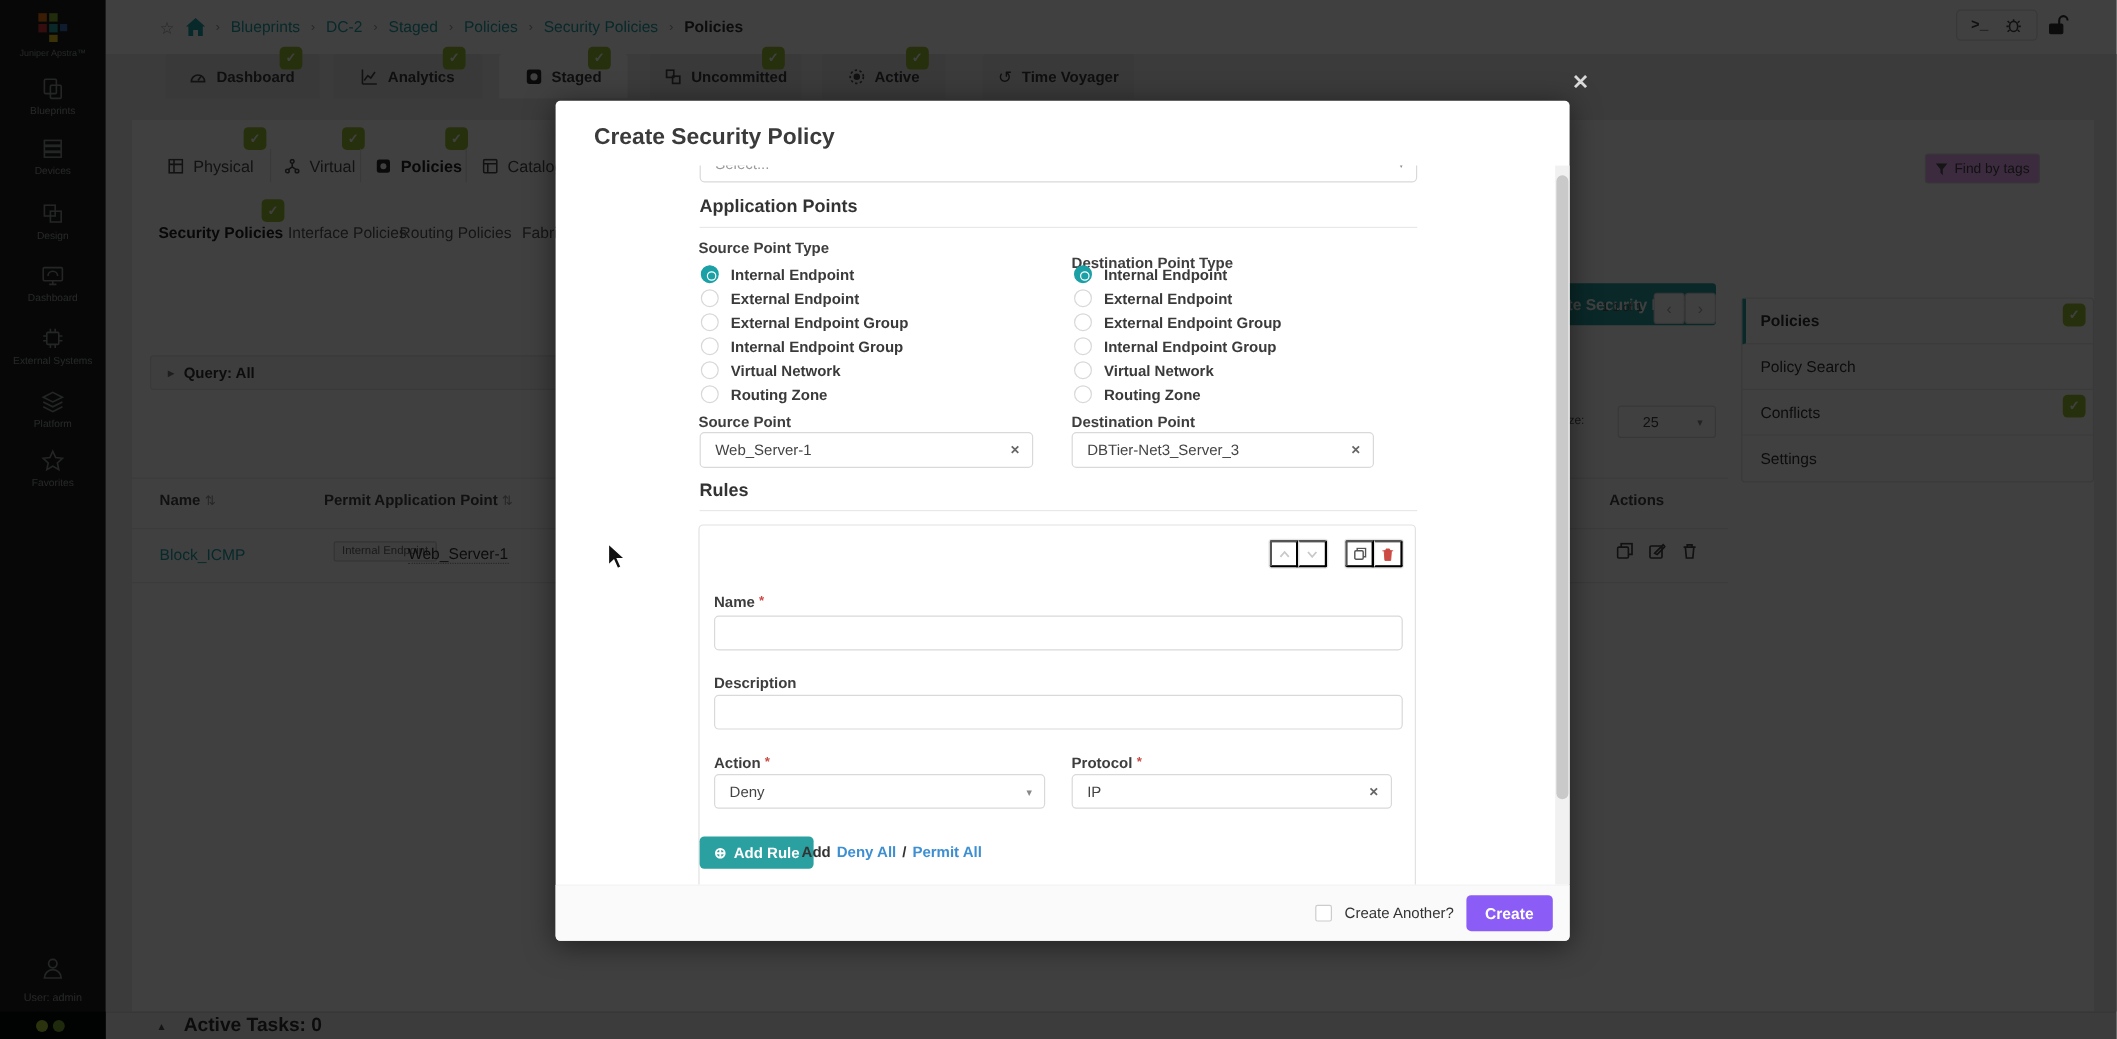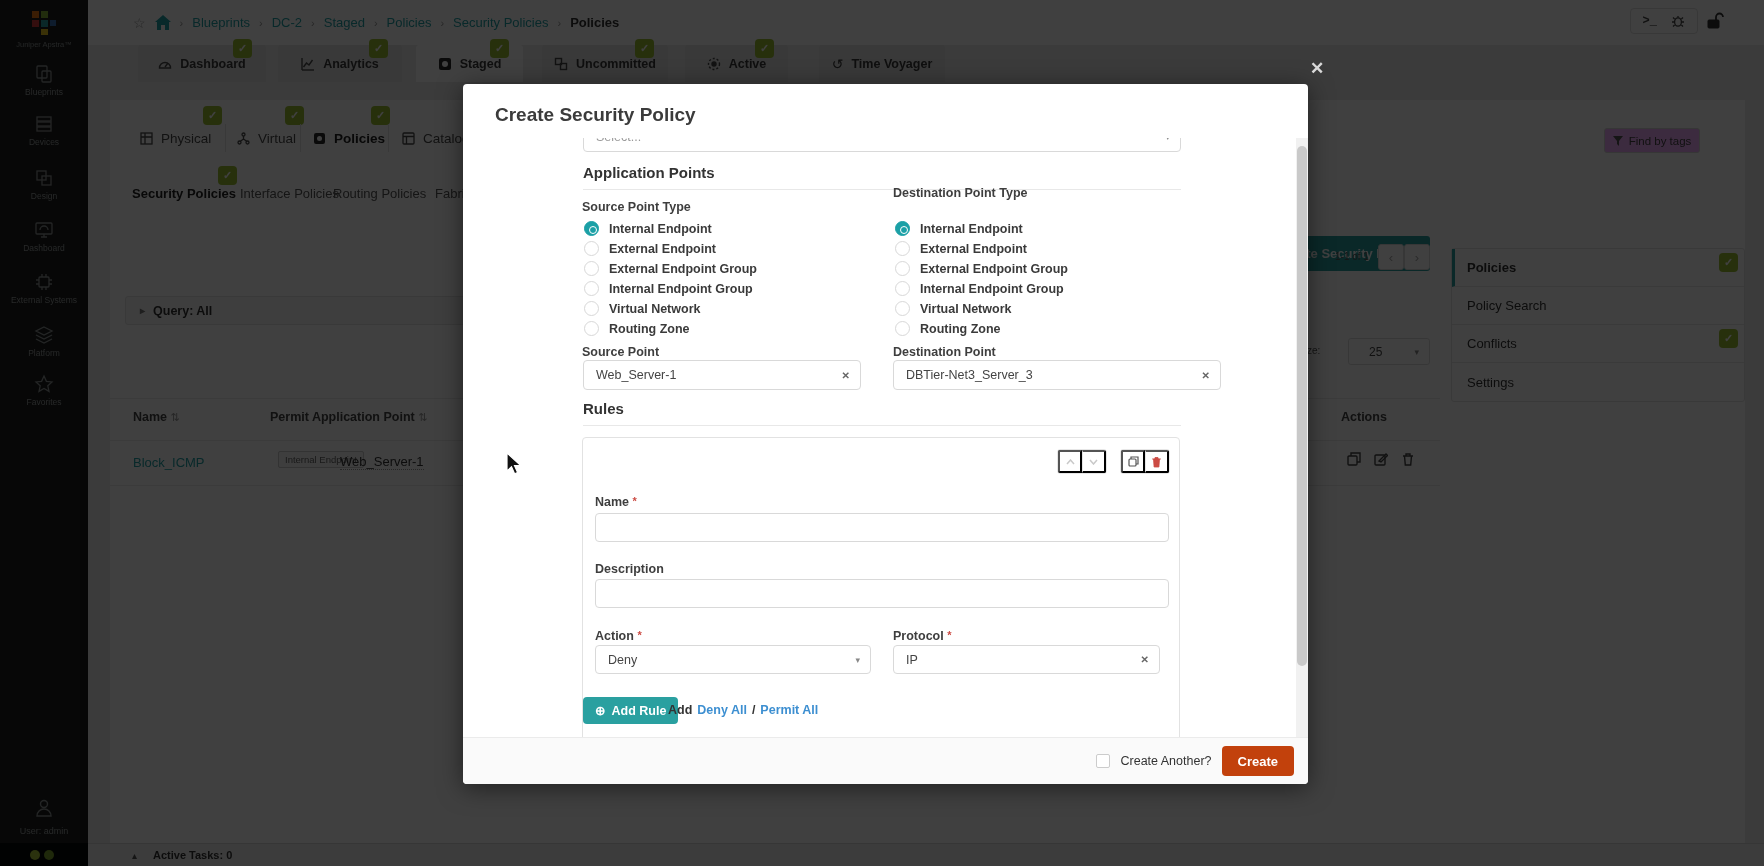--- a/index.html
+++ b/index.html
@@ -65,21 +65,21 @@
   
   #right-panel { position:absolute; left:1341px; top:148px; width:294px; border:1px solid #e3e3e3; border-radius:3px; background:#fff; }
   .rp-item { position:relative; height:38px; display:flex; align-items:center; padding-left:15px; font-size:13px; color:#333; border-bottom:1px solid #e8e8e8; }
   .rp-item:last-child { border-bottom:none; }
   .rp-item.active { border-left:3px solid #2aa0a0; font-weight:bold; padding-left:12px; }
   .rp-badge { position:absolute; right:6px; top:4px; }
 
   
   #bottom-bar { position:absolute; left:88px; top:843px; width:1676px; height:23px; background:#ededed; border-top:1px solid #d8d8d8; display:flex; align-items:center; padding-left:44px; gap:16px; }
   #bottom-bar .chev { font-size:10px; color:#555; }
-  #bottom-bar .txt { font-size:11px; font-weight:bold; color:#333; }
+  #bottom-bar .txt { font-size:16px; font-weight:bold; color:#333; }
 
   
   #overlay { position:absolute; inset:0; background:rgba(0,0,0,0.75); z-index:50; }
 
   
   #modal { position:absolute; left:463px; top:84px; width:845px; height:700px; background:#fff; border-radius:4px; box-shadow:0 4px 24px rgba(0,0,0,0.5); z-index:100; }
   #modal-title { position:absolute; left:32px; top:20px; font-size:19px; font-weight:bold; color:#3b3b3b; }
   #modal-body { position:absolute; left:0; top:54px; width:833px; height:599px; overflow:hidden; }
   .fld { border:1px solid #d9d9d9; border-radius:4px; background:#fff; display:flex; align-items:center; font-size:12.5px; color:#444; }
   .fld .val { padding-left:12px; flex:1; }
@@ -97,21 +97,21 @@
   #rules-card { position:absolute; left:119px; top:299px; width:598px; height:312px; border:1px solid #e2e2e2; border-radius:4px; }
   .mini-btn { width:24px; height:23px; background:#fff; display:flex; align-items:center; justify-content:center; }
   .btn-group { position:absolute; top:11px; display:flex; border:1px solid #e6e6e6; border-radius:3px; overflow:hidden; }
   .btn-group .mini-btn + .mini-btn { border-left:1px solid #e6e6e6; }
   #add-rule-btn { position:absolute; left:120px; top:559px; height:27px; padding:0 12px; background:#2aa0a0; border:none; border-radius:4px; color:#fff; font-size:12.5px; font-weight:bold; display:flex; align-items:center; gap:6px; }
   #add-links { position:absolute; left:205px; top:565px; font-size:12.5px; font-weight:bold; color:#333; display:flex; gap:5px; }
   .blue-link { color:#3d8fd1; }
   #modal-footer { position:absolute; left:0; bottom:0; width:845px; height:47px; background:#fafafa; border-top:1px solid #ebebeb; border-radius:0 0 4px 4px; display:flex; align-items:center; justify-content:flex-end; padding-right:14px; gap:10px; }
   #create-another-box { width:14px; height:14px; border:1px solid #ccc; border-radius:2px; background:#fff; }
   #create-another-label { font-size:12.5px; color:#333; }
-  #create-btn { height:30px; padding:0 16px; background:#c2410c; border:none; border-radius:4px; color:#fff; font-size:13px; font-weight:bold; }
+  #create-btn { height:30px; padding:0 16px; background:#8b5cf6; border:none; border-radius:4px; color:#fff; font-size:13px; font-weight:bold; }
   #modal-scroll { position:absolute; right:0; top:54px; width:12px; height:599px; background:#f1f1f1; }
   #modal-thumb { position:absolute; right:1px; top:8px; width:10px; height:520px; background:#c9c9c9; border-radius:5px; }
   #modal-close { position:absolute; left:1310px; top:58px; z-index:101; color:#d9d9d9; font-size:17px; font-weight:bold; }
   #cursor { position:absolute; left:506px; top:452px; z-index:300; }
 </style>
 </head>
 <body>
 
 <div id="stage">
 
@@ -395,21 +395,21 @@
     <div id="modal-body">
 
       <div class="fld" style="position:absolute; left:120px; top:-16px; width:598px; height:30px;">
         <span class="val placeholder">Select...</span>
         <span class="caret">▾</span>
       </div>
 
       <div class="sec-head" style="top:26px;">Application Points</div>
 
       <span class="flabel" style="left:119px; top:62px;">Source Point Type</span>
-      <span class="flabel" style="left:430px; top:48px;">Destination Point Type</span>
+      <span class="flabel" style="left:430px; top:74px;">Destination Point Type</span>
 
       <div class="radio-row" style="left:121px; top:83px;">
           <span class="radio checked"></span>
           <span class="radio-label">Internal Endpoint</span>
         </div>
       <div class="radio-row" style="left:121px; top:103px;">
           <span class="radio"></span>
           <span class="radio-label">External Endpoint</span>
         </div>
       <div class="radio-row" style="left:121px; top:123px;">
@@ -453,21 +453,21 @@
           <span class="radio"></span>
           <span class="radio-label">Routing Zone</span>
         </div>
 
       <span class="flabel" style="left:119px; top:207px;">Source Point</span>
       <div class="fld" style="position:absolute; left:120px; top:222px; width:278px; height:30px;">
         <span class="val">Web_Server-1</span>
         <span class="clear">✕</span>
       </div>
       <span class="flabel" style="left:430px; top:207px;">Destination Point</span>
-      <div class="fld" style="position:absolute; left:430px; top:222px; width:328px; height:30px;">
+      <div class="fld" style="position:absolute; left:430px; top:222px; width:252px; height:30px;">
         <span class="val">DBTier-Net3_Server_3</span>
         <span class="clear">✕</span>
       </div>
 
       <div class="sec-head" style="top:262px;">Rules</div>
 
       <div id="rules-card">
         <div class="btn-group" style="right:72px;">
           <button class="mini-btn">
               <svg width="9" height="6" viewBox="0 0 9 6" style="stroke:#c9c9c9; fill:none; stroke-width:1.5;">

